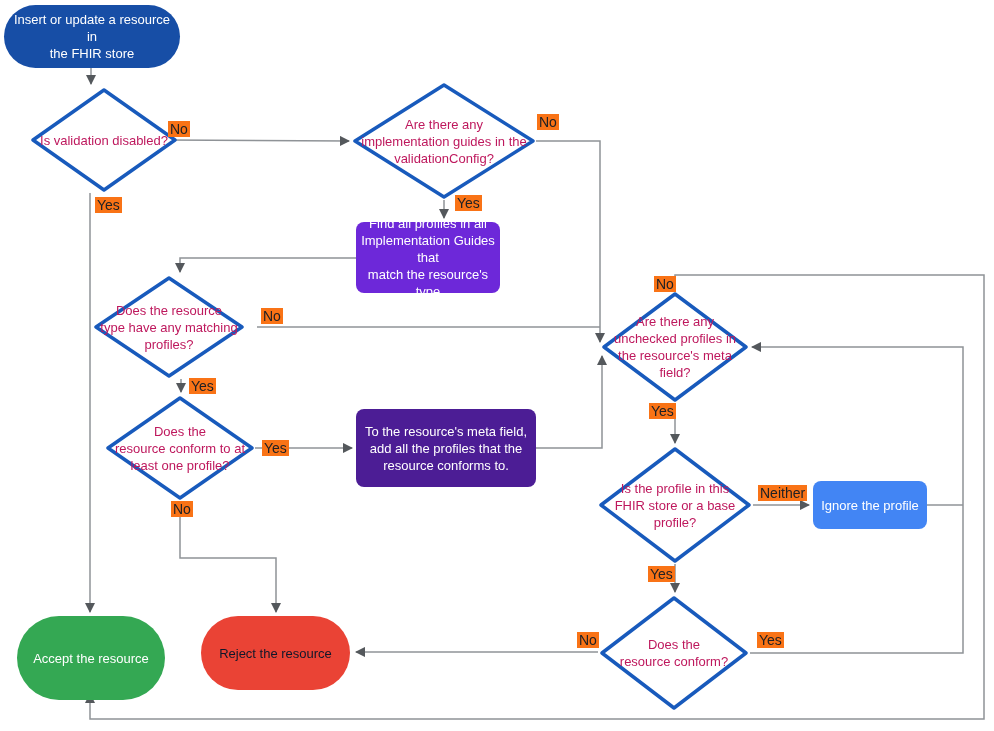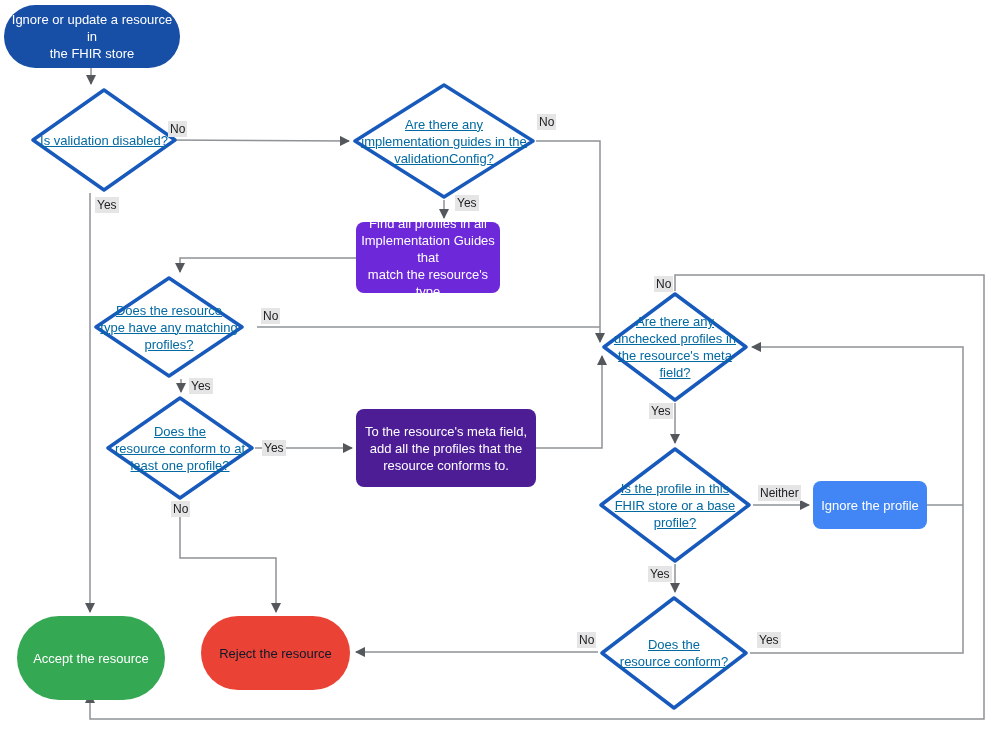--- a/index.html
+++ b/index.html
@@ -6,24 +6,24 @@
   body{width:994px;height:731px;font-family:"Liberation Sans",sans-serif;}
   #canvas{position:relative;width:994px;height:731px;background:#ffffff;overflow:hidden;}
   #edges-svg{position:absolute;left:0;top:0;z-index:1;}
   .node{position:absolute;display:flex;align-items:center;justify-content:center;
         text-align:center;font-size:13px;line-height:17px;z-index:2;box-sizing:border-box;}
   .node > span{white-space:pre-line;position:relative;z-index:2;padding:0 4px;}
   .node.start{border-radius:999px;color:#ffffff;}
   .node.accept{border-radius:999px;color:#ffffff;}
   .node.reject{border-radius:999px;color:#0f172a;}
   .node.process{border-radius:8px;color:#ffffff;}
-  .node.decision{color:#0369a1;background:transparent;text-decoration:underline;}
+  .node.decision{color:#be185d;background:transparent;}
   .node.decision > svg{position:absolute;left:0;top:0;z-index:1;}
-  .edge-label{position:absolute;font-size:12px;line-height:16px;color:#202124;
-              background:#e5e5e5;padding:0 2px;z-index:3;}
+  .edge-label{position:absolute;font-size:14px;line-height:16px;color:#202124;
+              background:#f97316;padding:0 2px;z-index:3;}
 </style>
 </head>
 <body>
 
 <div id="canvas">
     <svg id="edges-svg" width="994" height="731" viewBox="0 0 994 731">
       <defs>
         <marker id="arrow" viewBox="0 0 10 10" refX="9" refY="5" markerWidth="7" markerHeight="7" orient="auto-start-reverse">
           <path d="M0,0 L10,5 L0,10 z" fill="#54585c"></path>
         </marker>
@@ -41,21 +41,21 @@
       <polyline points="536,448 602,448 602,356" fill="none" stroke="#8f9397" stroke-width="1.5" marker-end="url(#arrow)"></polyline>
       <polyline points="675,291 675,275 984,275 984,719 90,719 90,694" fill="none" stroke="#8f9397" stroke-width="1.5" marker-end="url(#arrow)"></polyline>
       <polyline points="675,403 675,443" fill="none" stroke="#8f9397" stroke-width="1.5" marker-end="url(#arrow)"></polyline>
       <polyline points="753,505 809,505" fill="none" stroke="#8f9397" stroke-width="1.5" marker-end="url(#arrow)"></polyline>
       <polyline points="927,505 963,505" fill="none" stroke="#8f9397" stroke-width="1.5"></polyline>
       <polyline points="750,653 963,653 963,347 752,347" fill="none" stroke="#8f9397" stroke-width="1.5" marker-end="url(#arrow)"></polyline>
       <polyline points="675,564 675,592" fill="none" stroke="#8f9397" stroke-width="1.5" marker-end="url(#arrow)"></polyline>
       <polyline points="598,652 356,652" fill="none" stroke="#8f9397" stroke-width="1.5" marker-end="url(#arrow)"></polyline>
     </svg>
     <div class="node start" style="left: 4px; top: 5px; width: 176px; height: 63px; background: rgb(23, 78, 166);">
-      <span>Ignore or update a resource in
+      <span>Insert or update a resource in
 the FHIR store</span>
     </div>
     <div class="node decision" style="left: 31px; top: 88px; width: 146px; height: 104px;">
       <svg width="146" height="104" viewBox="0 0 146 104">
         <polygon points="2,52 73,2 144,52 73,102" fill="#ffffff" stroke="#185ABC" stroke-width="3.5" stroke-linejoin="round"></polygon>
       </svg>
       <span>Is validation disabled?</span>
     </div>
     <div class="node decision" style="left: 353px; top: 83px; width: 182px; height: 116px;">
       <svg width="182" height="116" viewBox="0 0 182 116">

